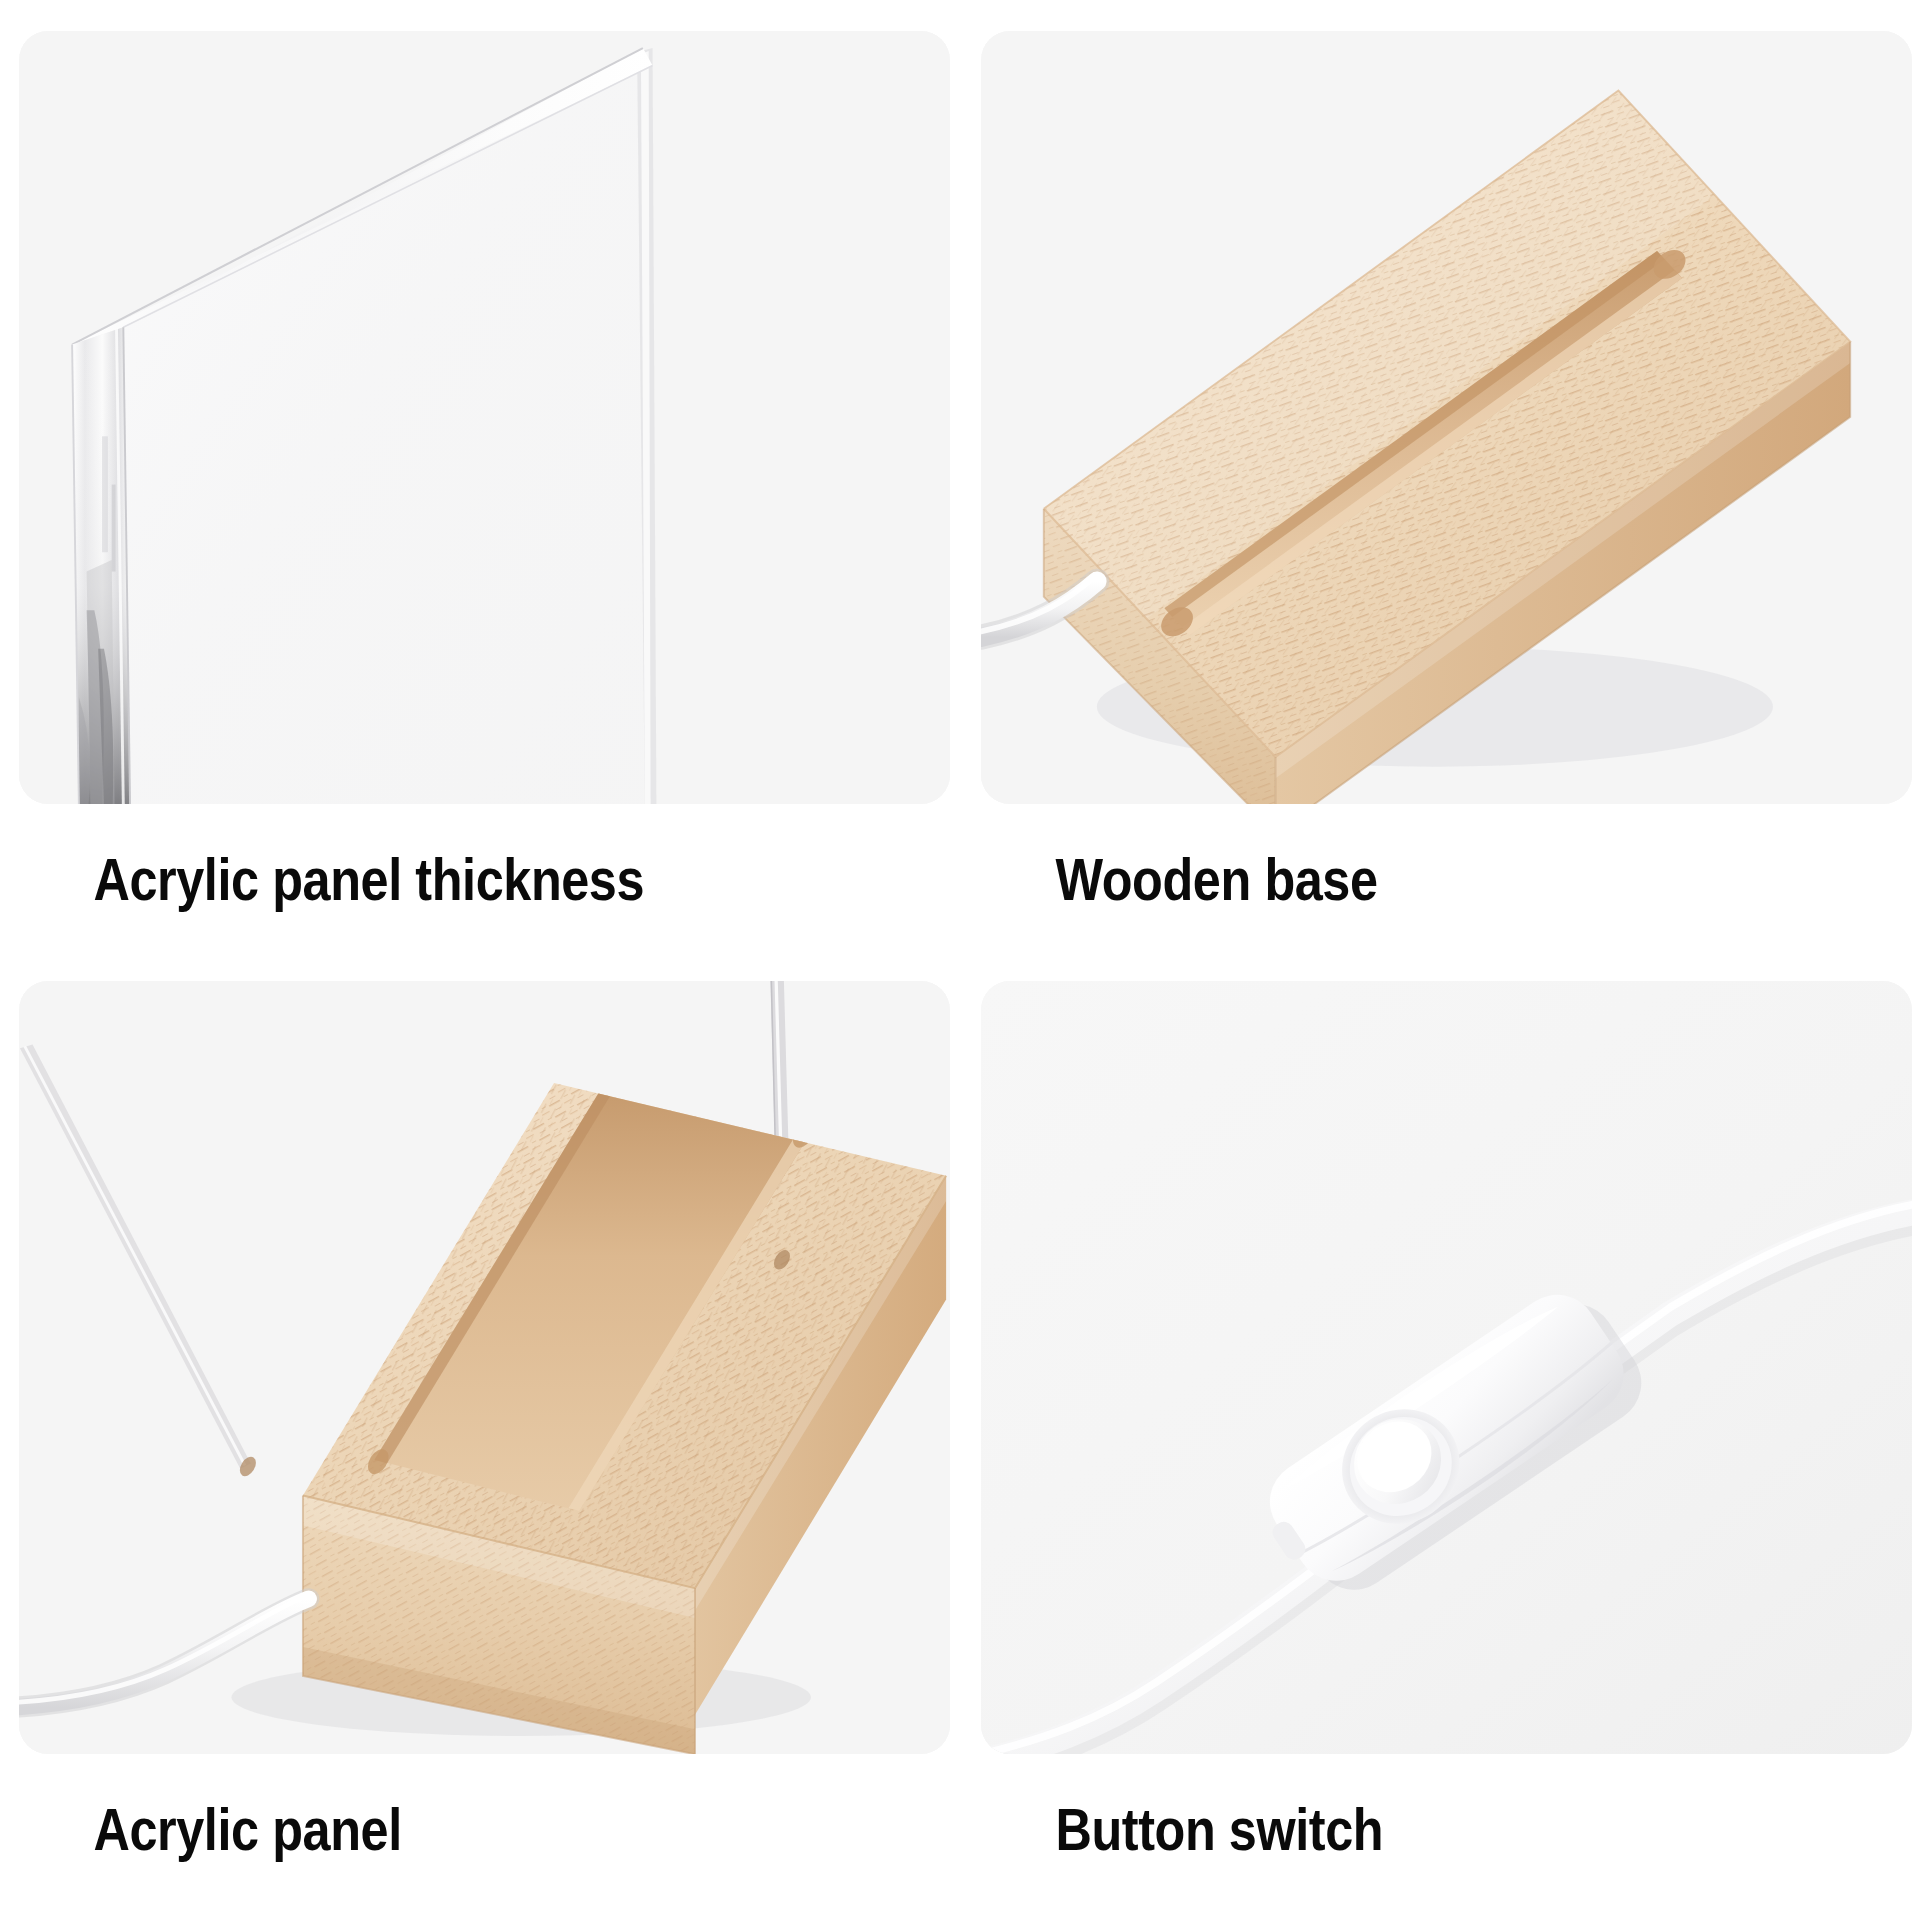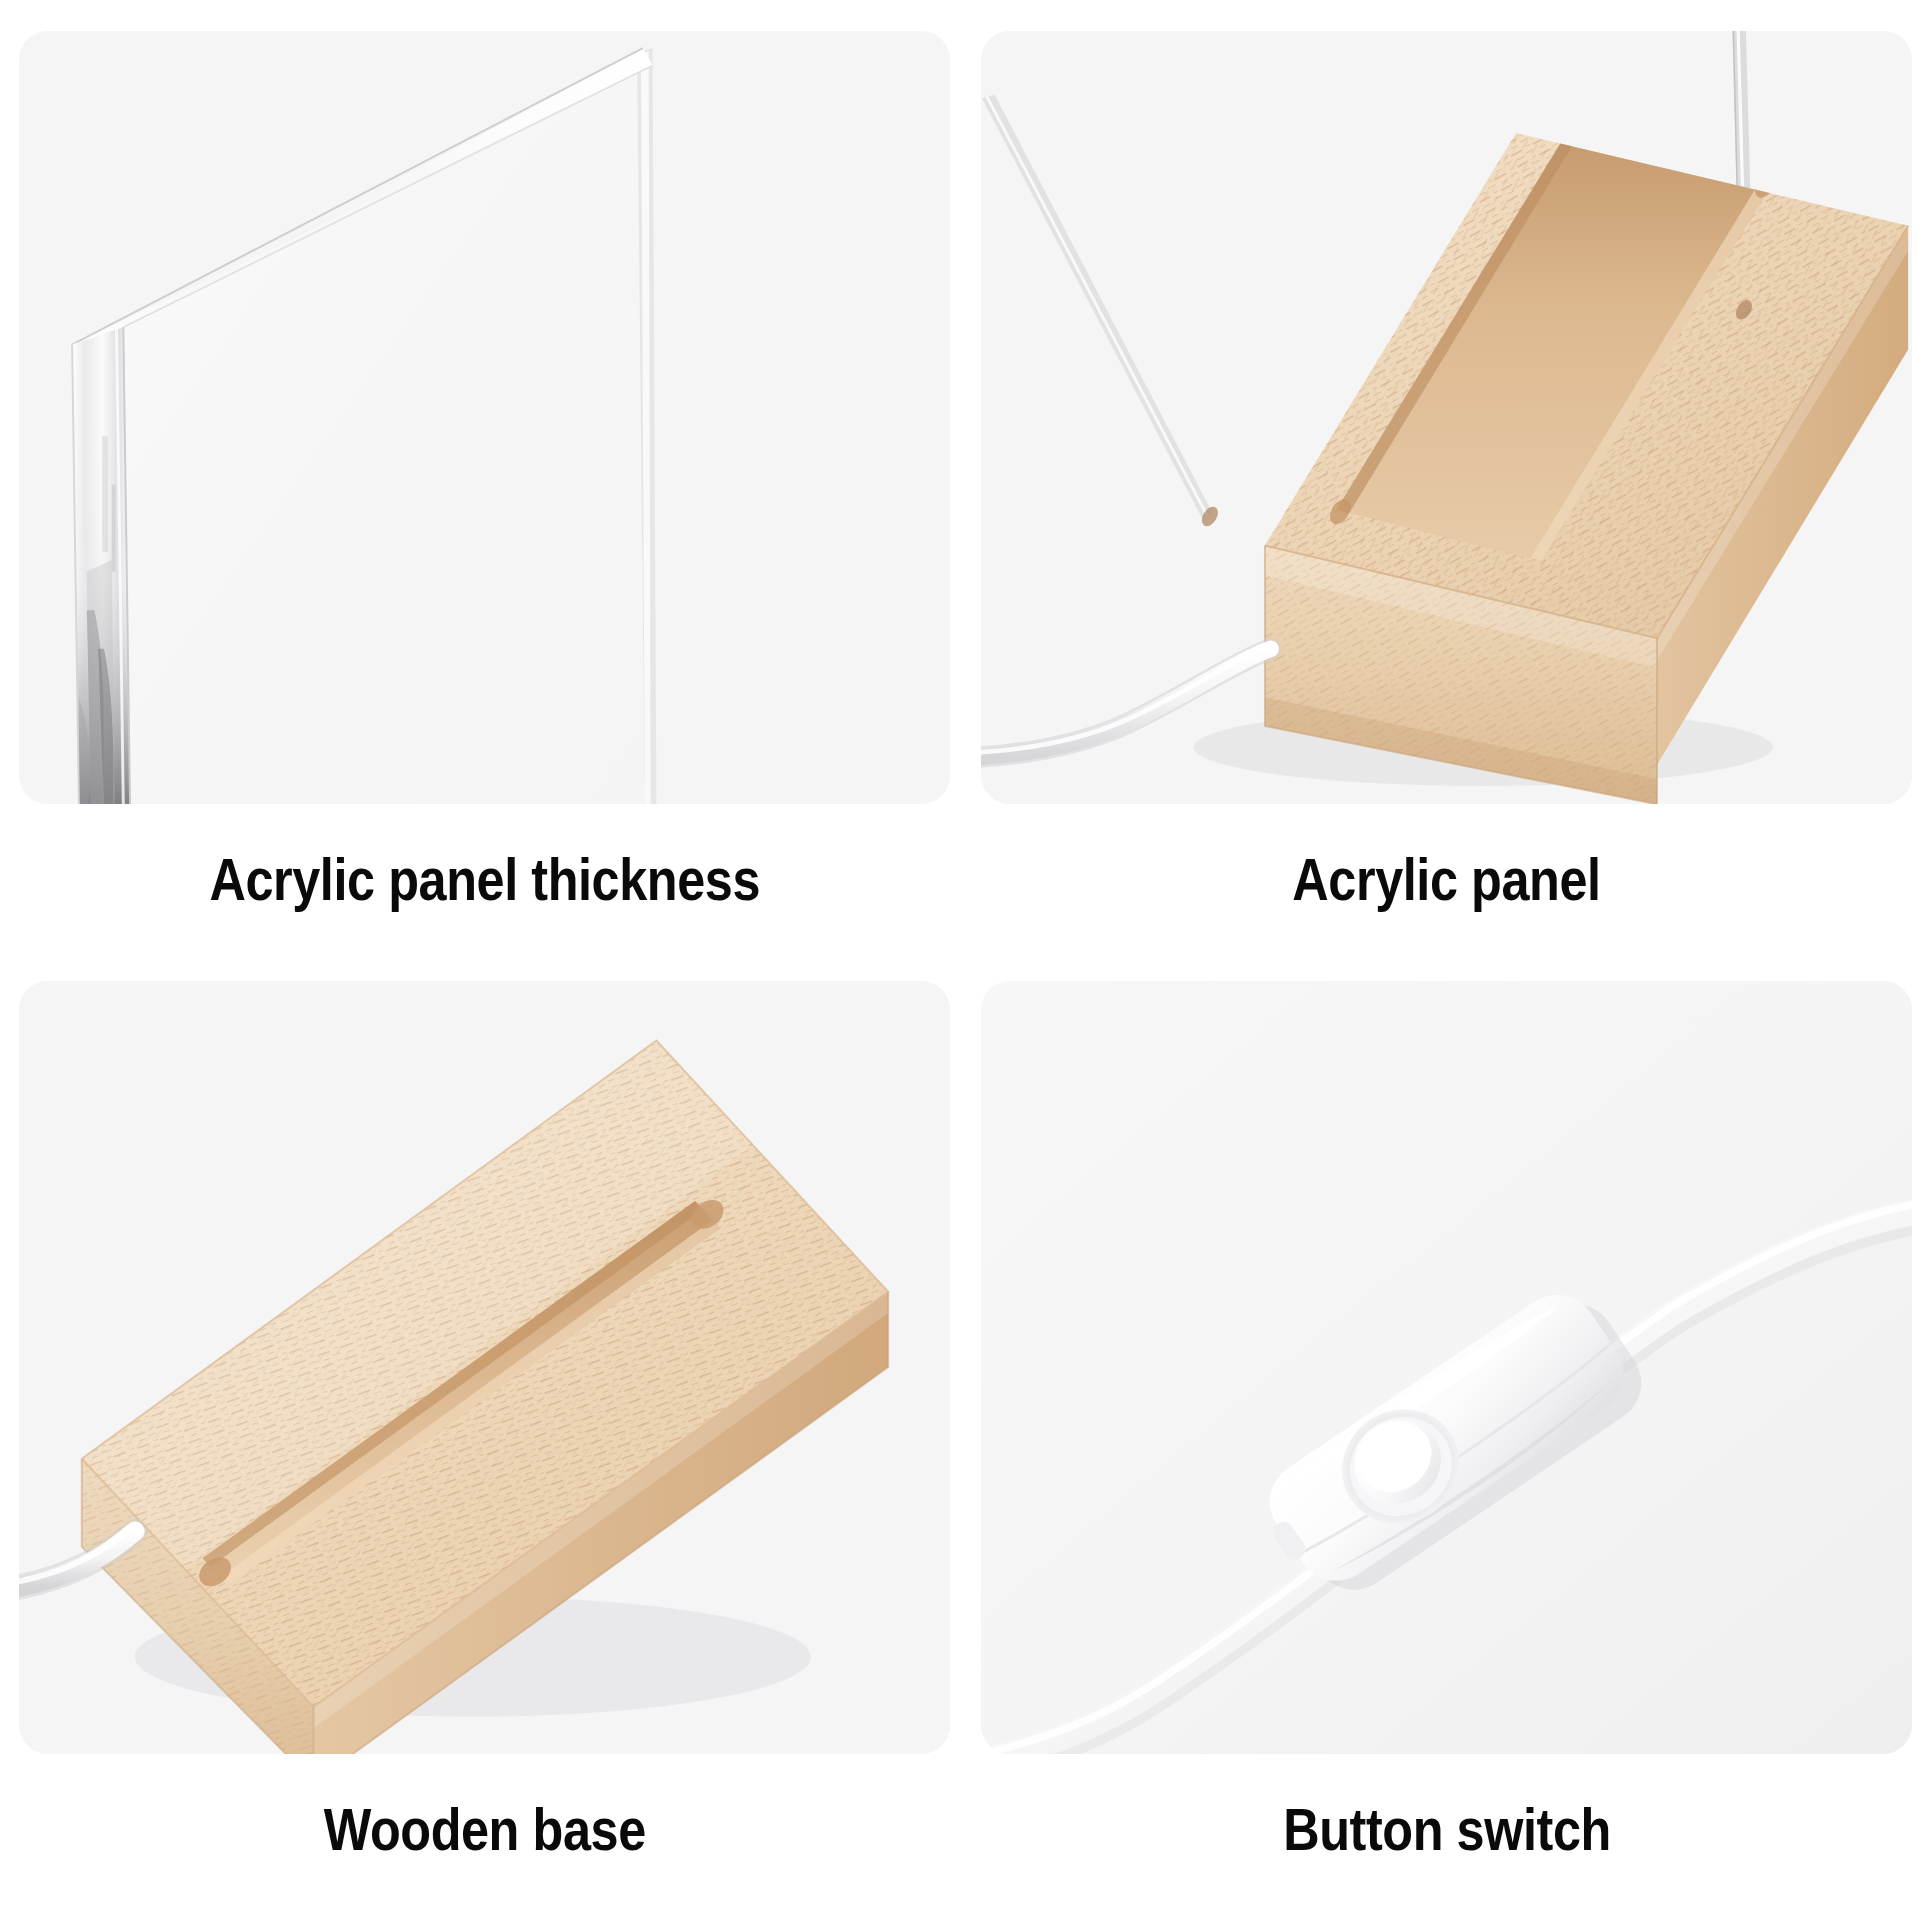--- a/index.html
+++ b/index.html
@@ -18,21 +18,20 @@
     grid-template-rows:1fr 1fr;
     column-gap:31px;
     row-gap:0px;
     padding:31px 19.3px 0 19.3px;
     box-sizing:border-box;
   }
   .cell{
     position:relative;
     display:flex;
     flex-direction:column;
-    align-items:center;
     width:931px;
     height:935px;
   }
   .photo{
     position:relative;
     width:931px;height:773px;
     border-radius:29px;
     background:#f5f5f5;
     overflow:hidden;
     flex:none;
@@ -112,20 +111,108 @@
           <path d="M62 690 Q78 740 72 801 L62 801 Z" fill="#a0a0a5" opacity=".4"></path>
           <rect x="86" y="420" width="6" height="120" fill="#cfcfd3" opacity=".5"></rect>
           <rect x="96" y="470" width="4" height="90" fill="#bdbdc1" opacity=".45"></rect>
         </g>
         <line x1="55" y1="325" x2="62" y2="801" stroke="#d6d6da" stroke-width="2"></line>
         <line x1="108" y1="307" x2="115" y2="801" stroke="#cacace" stroke-width="2"></line>
         <line x1="101" y1="309" x2="108" y2="801" stroke="#ffffff" stroke-width="3" opacity=".8"></line>
       </svg>
     </div>
     <div class="caption">Acrylic panel thickness</div>
+  </div>
+
+  <div class="cell">
+    <div class="photo">
+      <svg class="scene" viewBox="0 0 964 801" preserveAspectRatio="xMidYMid slice">
+        <defs>
+          <linearGradient id="c3-top" x1=".1" y1="0" x2=".9" y2="1">
+            <stop offset="0" stop-color="#f4e2cb"></stop>
+            <stop offset=".5" stop-color="#eed8ba"></stop>
+            <stop offset="1" stop-color="#e5c9a6"></stop>
+          </linearGradient>
+          <linearGradient id="c3-front" x1="0" y1="0" x2="0" y2="1">
+            <stop offset="0" stop-color="#eedac0"></stop>
+            <stop offset=".55" stop-color="#e6cead"></stop>
+            <stop offset="1" stop-color="#dcbc95"></stop>
+          </linearGradient>
+          <linearGradient id="c3-right" x1="0" y1="0" x2="1" y2="0">
+            <stop offset="0" stop-color="#e4c7a3"></stop>
+            <stop offset="1" stop-color="#d2a87c"></stop>
+          </linearGradient>
+          <linearGradient id="c3-groove" x1="0" y1="0" x2="0" y2="1">
+            <stop offset="0" stop-color="#c99d70"></stop>
+            <stop offset=".45" stop-color="#dcb891"></stop>
+            <stop offset="1" stop-color="#ecd2b1"></stop>
+          </linearGradient>
+          <pattern id="c3-grain" width="26" height="13" patternUnits="userSpaceOnUse" patternTransform="rotate(-20)">
+            <rect x="1" y="2" width="14" height="1.6" rx=".8" fill="#c99f74" opacity=".55"></rect>
+            <rect x="17" y="7" width="8" height="1.3" rx=".6" fill="#d3ab83" opacity=".5"></rect>
+            <rect x="6" y="9" width="7" height="1.1" rx=".5" fill="#bf9066" opacity=".35"></rect>
+            <rect x="20" y="1" width="5" height="1.1" rx=".5" fill="#c99f74" opacity=".4"></rect>
+          </pattern>
+          <pattern id="c3-grain2" width="20" height="10" patternUnits="userSpaceOnUse" patternTransform="rotate(-54)">
+            <rect x="1" y="2" width="10" height="1.3" rx=".6" fill="#c2956a" opacity=".4"></rect>
+            <rect x="12" y="6" width="6" height="1.1" rx=".5" fill="#cfa47b" opacity=".35"></rect>
+          </pattern>
+          <clipPath id="c3-topclip">
+            <polygon points="65,495 660,62 900,322 305,752"></polygon>
+          </clipPath>
+          <clipPath id="c3-frontclip">
+            <polygon points="65,495 305,752 305,830 65,586"></polygon>
+          </clipPath>
+          <linearGradient id="c3-cable" x1="0" y1="0" x2="0" y2="1">
+            <stop offset="0" stop-color="#ffffff"></stop>
+            <stop offset=".5" stop-color="#f2f2f3"></stop>
+            <stop offset="1" stop-color="#d4d4d7"></stop>
+          </linearGradient>
+        </defs>
+
+        <rect x="0" y="0" width="964" height="801" fill="#f5f5f5"></rect>
+
+        <ellipse cx="470" cy="700" rx="350" ry="62" fill="#dedee1" opacity=".5"></ellipse>
+
+        <polygon points="65,495 660,62 900,322 305,752" fill="url(#c3-top)"></polygon>
+        <g clip-path="url(#c3-topclip)">
+          <rect x="50" y="50" width="880" height="720" fill="url(#c3-grain)"></rect>
+          <rect x="50" y="50" width="880" height="720" fill="url(#c3-grain2)" opacity=".45"></rect>
+
+          <g>
+            <polygon points="190,598 700,228 726,256 216,626" fill="url(#c3-groove)"></polygon>
+            <polygon points="190,598 700,228 708,237 198,607" fill="#c08f5f" opacity=".6"></polygon>
+            <polygon points="216,626 726,256 718,248 208,618" fill="#f2dcbe" opacity=".65"></polygon>
+            <ellipse cx="203" cy="612" rx="18" ry="13" transform="rotate(-36 203 612)" fill="#c99b6d" opacity=".85"></ellipse>
+            <ellipse cx="713" cy="242" rx="18" ry="13" transform="rotate(-36 713 242)" fill="#c99b6d" opacity=".85"></ellipse>
+          </g>
+
+          <polygon points="65,495 660,62 760,170 170,610" fill="#ffffff" opacity=".14"></polygon>
+        </g>
+
+        <polygon points="65,495 305,752 305,830 65,586" fill="url(#c3-front)"></polygon>
+        <g clip-path="url(#c3-frontclip)">
+          <rect x="50" y="480" width="280" height="360" fill="url(#c3-grain)" opacity=".7"></rect>
+        </g>
+
+        <polygon points="305,752 900,322 900,400 305,830" fill="url(#c3-right)"></polygon>
+        <polygon points="305,752 900,322 900,344 305,774" fill="#ffffff" opacity=".18"></polygon>
+
+        <polyline points="65,495 660,62 900,322 305,752 65,495" fill="none" stroke="#dcba93" stroke-width="2" opacity=".75"></polyline>
+        <polyline points="65,495 65,586 305,830 305,752" fill="none" stroke="#cda881" stroke-width="2" opacity=".6"></polyline>
+        <polyline points="305,830 900,400 900,322" fill="none" stroke="#c59e75" stroke-width="2" opacity=".55"></polyline>
+
+        <g>
+          <path d="M120,570 C90,596 56,616 0,628" fill="none" stroke="#cbcbcf" stroke-width="26" stroke-linecap="round" opacity=".45"></path>
+          <path d="M120,570 C90,596 56,616 0,628" fill="none" stroke="url(#c3-cable)" stroke-width="20" stroke-linecap="round"></path>
+          <path d="M118,565 C90,590 56,610 0,622" fill="none" stroke="#ffffff" stroke-width="6" stroke-linecap="round" opacity=".85"></path>
+        </g>
+      </svg>
+    </div>
+    <div class="caption">Wooden base</div>
   </div>
 
   <div class="cell">
     <div class="photo">
       <svg class="scene" viewBox="0 0 964 801" preserveAspectRatio="xMidYMid slice">
         <defs>
           <linearGradient id="c2-top" x1=".08" y1="0" x2=".92" y2="1">
             <stop offset="0" stop-color="#f3e0c8"></stop>
             <stop offset=".45" stop-color="#ecd5b6"></stop>
             <stop offset="1" stop-color="#e3c6a2"></stop>
@@ -220,108 +307,20 @@
         </g>
       </svg>
     </div>
     <div class="caption">Acrylic panel</div>
   </div>
 
   <div class="cell">
     <div class="photo">
       <svg class="scene" viewBox="0 0 964 801" preserveAspectRatio="xMidYMid slice">
         <defs>
-          <linearGradient id="c3-top" x1=".1" y1="0" x2=".9" y2="1">
-            <stop offset="0" stop-color="#f4e2cb"></stop>
-            <stop offset=".5" stop-color="#eed8ba"></stop>
-            <stop offset="1" stop-color="#e5c9a6"></stop>
-          </linearGradient>
-          <linearGradient id="c3-front" x1="0" y1="0" x2="0" y2="1">
-            <stop offset="0" stop-color="#eedac0"></stop>
-            <stop offset=".55" stop-color="#e6cead"></stop>
-            <stop offset="1" stop-color="#dcbc95"></stop>
-          </linearGradient>
-          <linearGradient id="c3-right" x1="0" y1="0" x2="1" y2="0">
-            <stop offset="0" stop-color="#e4c7a3"></stop>
-            <stop offset="1" stop-color="#d2a87c"></stop>
-          </linearGradient>
-          <linearGradient id="c3-groove" x1="0" y1="0" x2="0" y2="1">
-            <stop offset="0" stop-color="#c99d70"></stop>
-            <stop offset=".45" stop-color="#dcb891"></stop>
-            <stop offset="1" stop-color="#ecd2b1"></stop>
-          </linearGradient>
-          <pattern id="c3-grain" width="26" height="13" patternUnits="userSpaceOnUse" patternTransform="rotate(-20)">
-            <rect x="1" y="2" width="14" height="1.6" rx=".8" fill="#c99f74" opacity=".55"></rect>
-            <rect x="17" y="7" width="8" height="1.3" rx=".6" fill="#d3ab83" opacity=".5"></rect>
-            <rect x="6" y="9" width="7" height="1.1" rx=".5" fill="#bf9066" opacity=".35"></rect>
-            <rect x="20" y="1" width="5" height="1.1" rx=".5" fill="#c99f74" opacity=".4"></rect>
-          </pattern>
-          <pattern id="c3-grain2" width="20" height="10" patternUnits="userSpaceOnUse" patternTransform="rotate(-54)">
-            <rect x="1" y="2" width="10" height="1.3" rx=".6" fill="#c2956a" opacity=".4"></rect>
-            <rect x="12" y="6" width="6" height="1.1" rx=".5" fill="#cfa47b" opacity=".35"></rect>
-          </pattern>
-          <clipPath id="c3-topclip">
-            <polygon points="65,495 660,62 900,322 305,752"></polygon>
-          </clipPath>
-          <clipPath id="c3-frontclip">
-            <polygon points="65,495 305,752 305,830 65,586"></polygon>
-          </clipPath>
-          <linearGradient id="c3-cable" x1="0" y1="0" x2="0" y2="1">
-            <stop offset="0" stop-color="#ffffff"></stop>
-            <stop offset=".5" stop-color="#f2f2f3"></stop>
-            <stop offset="1" stop-color="#d4d4d7"></stop>
-          </linearGradient>
-        </defs>
-
-        <rect x="0" y="0" width="964" height="801" fill="#f5f5f5"></rect>
-
-        <ellipse cx="470" cy="700" rx="350" ry="62" fill="#dedee1" opacity=".5"></ellipse>
-
-        <polygon points="65,495 660,62 900,322 305,752" fill="url(#c3-top)"></polygon>
-        <g clip-path="url(#c3-topclip)">
-          <rect x="50" y="50" width="880" height="720" fill="url(#c3-grain)"></rect>
-          <rect x="50" y="50" width="880" height="720" fill="url(#c3-grain2)" opacity=".45"></rect>
-
-          <g>
-            <polygon points="190,598 700,228 726,256 216,626" fill="url(#c3-groove)"></polygon>
-            <polygon points="190,598 700,228 708,237 198,607" fill="#c08f5f" opacity=".6"></polygon>
-            <polygon points="216,626 726,256 718,248 208,618" fill="#f2dcbe" opacity=".65"></polygon>
-            <ellipse cx="203" cy="612" rx="18" ry="13" transform="rotate(-36 203 612)" fill="#c99b6d" opacity=".85"></ellipse>
-            <ellipse cx="713" cy="242" rx="18" ry="13" transform="rotate(-36 713 242)" fill="#c99b6d" opacity=".85"></ellipse>
-          </g>
-
-          <polygon points="65,495 660,62 760,170 170,610" fill="#ffffff" opacity=".14"></polygon>
-        </g>
-
-        <polygon points="65,495 305,752 305,830 65,586" fill="url(#c3-front)"></polygon>
-        <g clip-path="url(#c3-frontclip)">
-          <rect x="50" y="480" width="280" height="360" fill="url(#c3-grain)" opacity=".7"></rect>
-        </g>
-
-        <polygon points="305,752 900,322 900,400 305,830" fill="url(#c3-right)"></polygon>
-        <polygon points="305,752 900,322 900,344 305,774" fill="#ffffff" opacity=".18"></polygon>
-
-        <polyline points="65,495 660,62 900,322 305,752 65,495" fill="none" stroke="#dcba93" stroke-width="2" opacity=".75"></polyline>
-        <polyline points="65,495 65,586 305,830 305,752" fill="none" stroke="#cda881" stroke-width="2" opacity=".6"></polyline>
-        <polyline points="305,830 900,400 900,322" fill="none" stroke="#c59e75" stroke-width="2" opacity=".55"></polyline>
-
-        <g>
-          <path d="M120,570 C90,596 56,616 0,628" fill="none" stroke="#cbcbcf" stroke-width="26" stroke-linecap="round" opacity=".45"></path>
-          <path d="M120,570 C90,596 56,616 0,628" fill="none" stroke="url(#c3-cable)" stroke-width="20" stroke-linecap="round"></path>
-          <path d="M118,565 C90,590 56,610 0,622" fill="none" stroke="#ffffff" stroke-width="6" stroke-linecap="round" opacity=".85"></path>
-        </g>
-      </svg>
-    </div>
-    <div class="caption">Wooden base</div>
-  </div>
-
-  <div class="cell">
-    <div class="photo">
-      <svg class="scene" viewBox="0 0 964 801" preserveAspectRatio="xMidYMid slice">
-        <defs>
           <linearGradient id="c4-bg" x1="0" y1="0" x2="1" y2="1">
             <stop offset="0" stop-color="#f7f7f7"></stop>
             <stop offset=".55" stop-color="#f4f4f4"></stop>
             <stop offset="1" stop-color="#efefef"></stop>
           </linearGradient>
           <linearGradient id="c4-cable" x1="0" y1="0" x2="1" y2="1">
             <stop offset="0" stop-color="#ffffff"></stop>
             <stop offset=".5" stop-color="#f6f6f7"></stop>
             <stop offset="1" stop-color="#dcdcdf"></stop>
           </linearGradient>

